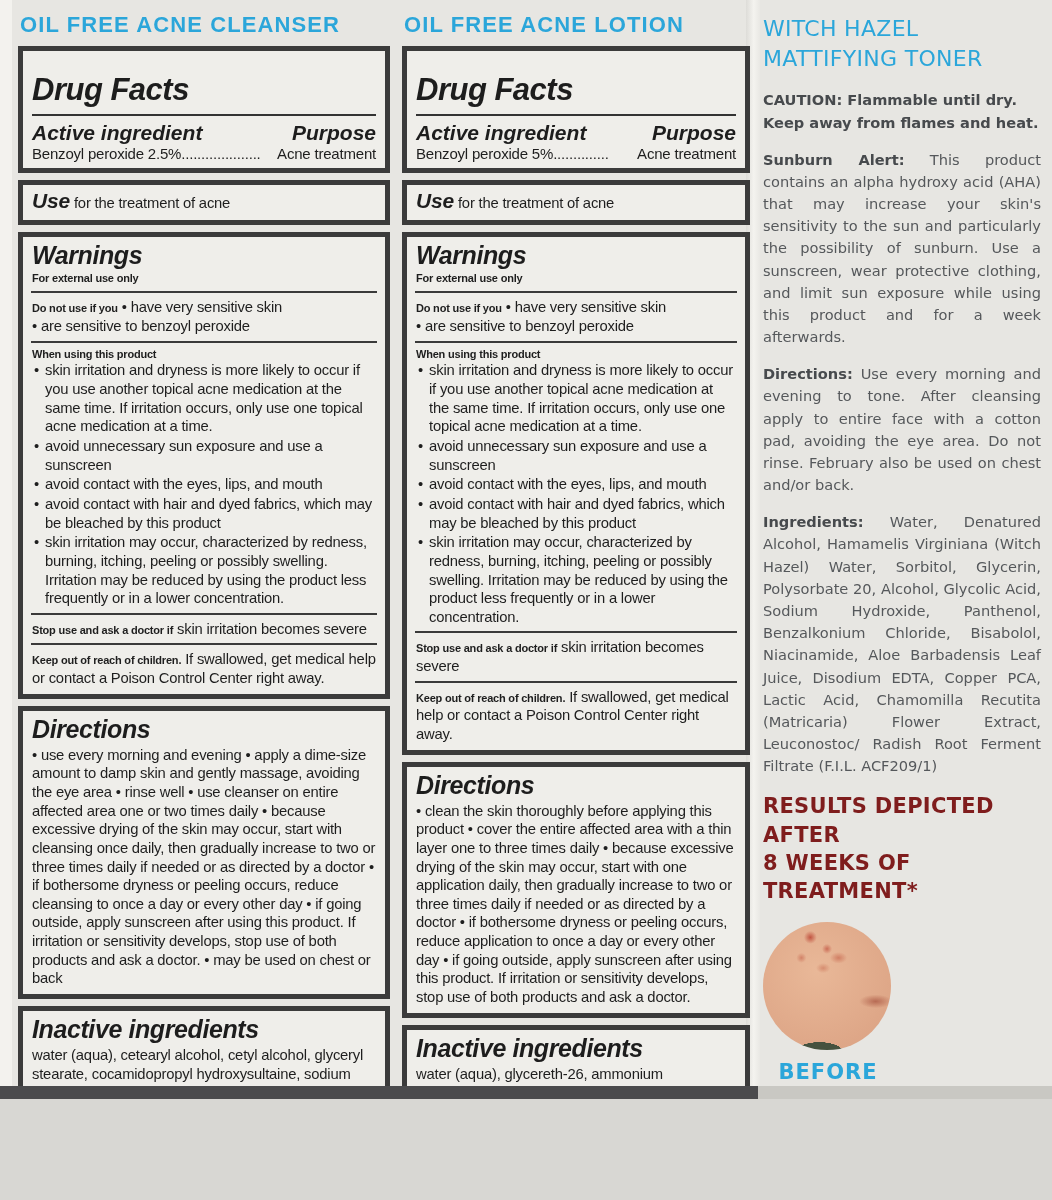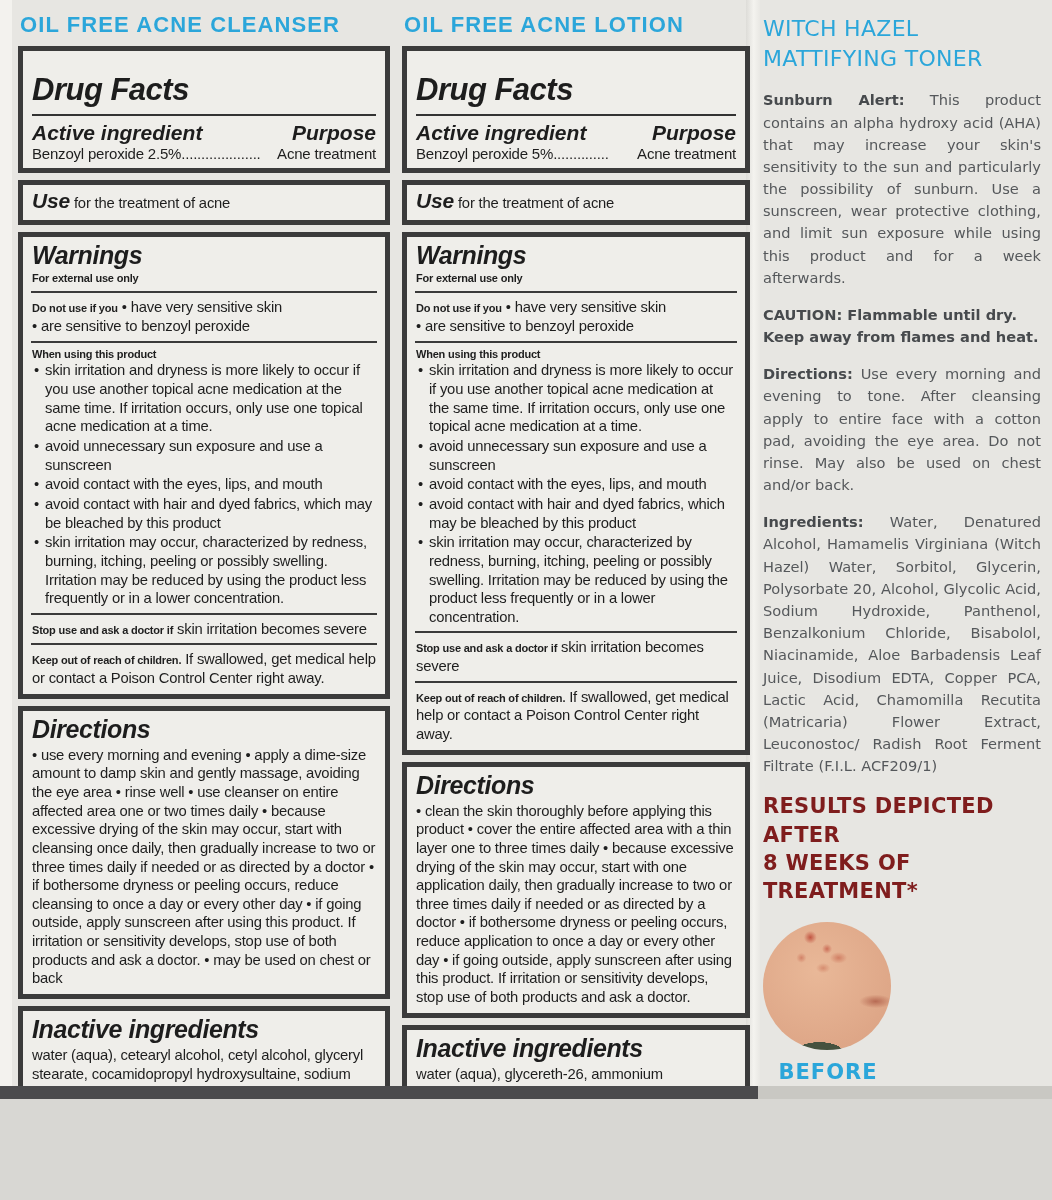--- a/index.html
+++ b/index.html
@@ -181,25 +181,25 @@
     </div>
 
   </div>
 
   <div class="col col3">
     <div class="t-header">
       <span>WITCH HAZEL</span><br>
       <span>MATTIFYING TONER</span>
     </div>
 
+    <p class="t-par caution">CAUTION: Flammable until dry. Keep away from flames and heat.</p>
+
     <p class="t-par"><b>Sunburn Alert:</b> <span>This product contains an alpha hydroxy acid (AHA) that may increase your skin's sensitivity to the sun and particularly the possibility of sunburn. Use a sunscreen, wear protective clothing, and limit sun exposure while using this product and for a week afterwards.</span></p>
 
-    <p class="t-par caution">CAUTION: Flammable until dry. Keep away from flames and heat.</p>
-
-    <p class="t-par"><b>Directions:</b> <span>Use every morning and evening to tone. After cleansing apply to entire face with a cotton pad, avoiding the eye area. Do not rinse. May also be used on chest and/or back.</span></p>
+    <p class="t-par"><b>Directions:</b> <span>Use every morning and evening to tone. After cleansing apply to entire face with a cotton pad, avoiding the eye area. Do not rinse. February also be used on chest and/or back.</span></p>
 
     <p class="t-par"><b>Ingredients:</b> <span>Water, Denatured Alcohol, Hamamelis Virginiana (Witch Hazel) Water, Sorbitol, Glycerin, Polysorbate 20, Alcohol, Glycolic Acid, Sodium Hydroxide, Panthenol, Benzalkonium Chloride, Bisabolol, Niacinamide, Aloe Barbadensis Leaf Juice, Disodium EDTA, Copper PCA, Lactic Acid, Chamomilla Recutita (Matricaria) Flower Extract, Leuconostoc/ Radish Root Ferment Filtrate (F.I.L. ACF209/1)</span></p>
 
     <div class="results">
       <span>RESULTS DEPICTED AFTER</span><br>
       <span>8 WEEKS OF TREATMENT*</span>
     </div>
 
     <div class="photos">
       <div class="photo-wrap">

